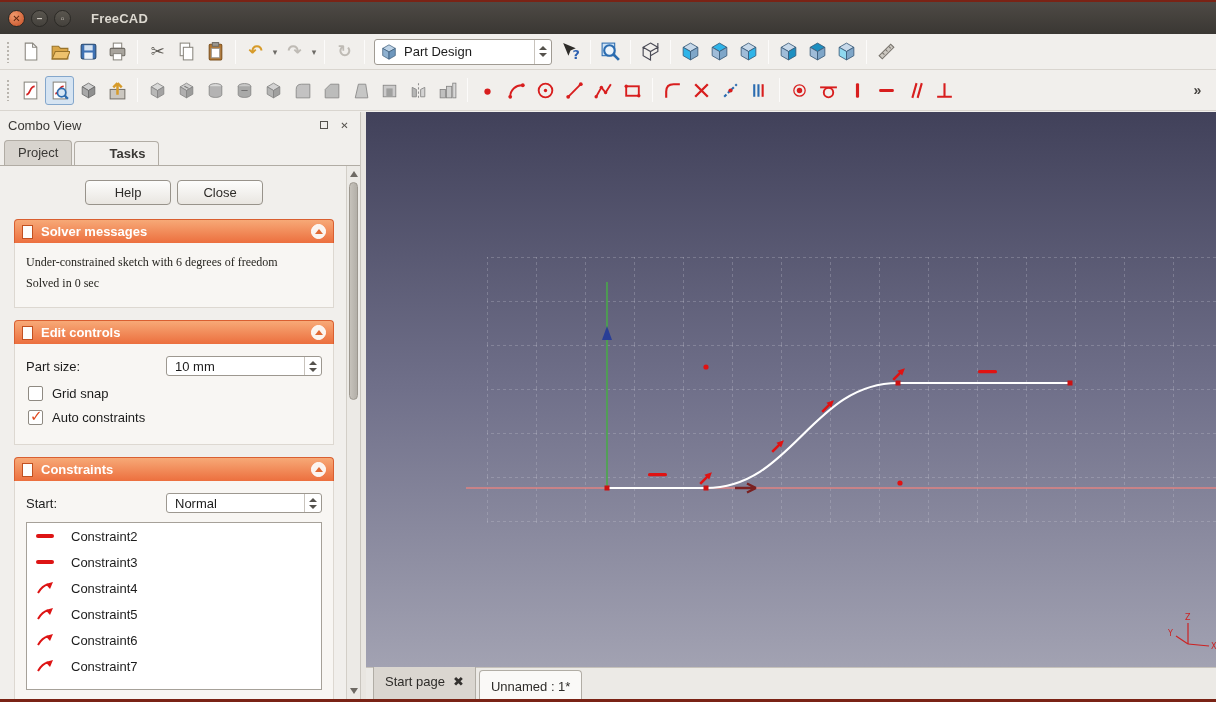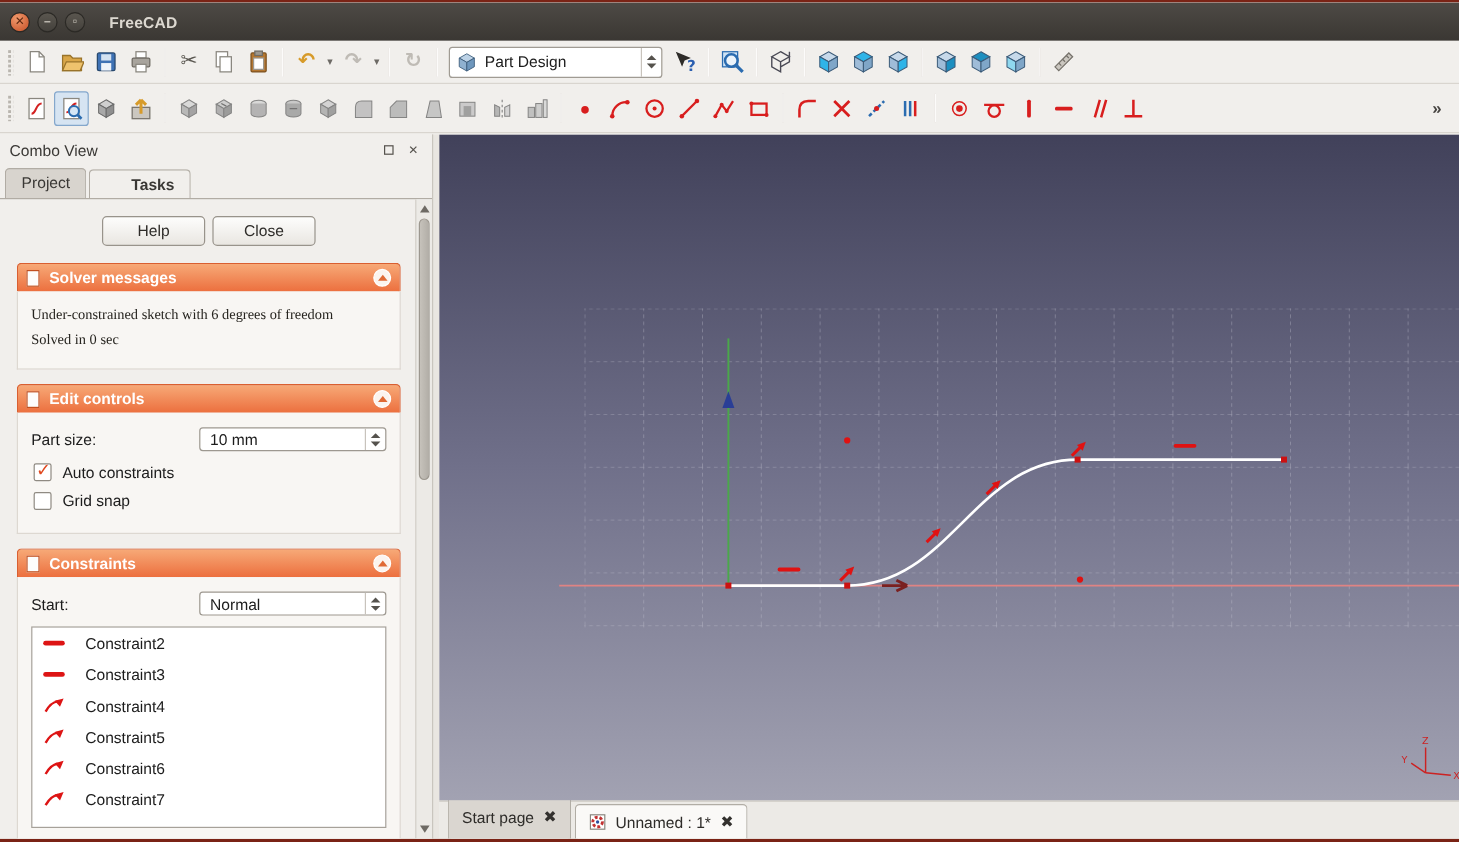--- a/index.html
+++ b/index.html
@@ -94,21 +94,21 @@
   .splitter { position:absolute; left:360px; top:0; width:6px; bottom:0; background:#e9e6e1; border-left:1px solid #c9c5be; }
 
   
   .viewport { position:absolute; left:366px; top:0; right:0; bottom:0; display:flex; flex-direction:column; }
   .scene { flex:1; position:relative; }
   .scene svg.scene-svg { position:absolute; inset:0; width:100%; height:100%; }
 
   .mdi-bar { height:32px; background:#eceae6; border-top:1px solid #c6c2bb; display:flex; align-items:flex-end; padding-left:7px; gap:3px; }
   .mdi-tab { height:36px; display:flex; align-items:center; gap:8px; padding:0 11px; background:#dad6d0;
              border:1px solid #b1ada5; border-bottom:none; border-radius:4px 4px 0 0; color:#2e2c29; }
-  .mdi-tab.active { background:#faf9f7; height:29px; }
+  .mdi-tab.active { background:#faf9f7; height:29px;flex-direction:column; }
   .close-x { font-family:"DejaVu Sans",sans-serif; font-weight:bold; color:#33312e; font-size:13px; }
 </style>
 </head>
 <body>
 
 <div class="window">
 
   <div class="titlebar">
     <div class="wbtn close">✕</div>
     <div class="wbtn min">–</div>
@@ -525,26 +525,26 @@
               <span class="form-label">Part size:</span>
               <div class="combo">
                 <span>10 mm</span>
                 <span class="spin">
                     <span class="tri-up"></span>
                     <span class="tri-dn"></span>
                   </span>
               </div>
             </div>
             <div class="checkbox-row">
+              <span class="checkbox"></span>
+              <span>Grid snap</span>
+            </div>
+            <div class="checkbox-row">
               <span class="checkbox checked"></span>
               <span>Auto constraints</span>
-            </div>
-            <div class="checkbox-row">
-              <span class="checkbox"></span>
-              <span>Grid snap</span>
             </div>
           </div>
         </div>
 
         <div class="section">
           <div class="section-header">
             <span class="page-ico"></span>
             <span class="hdr-text">Constraints</span>
             <span class="collapse-btn">
                 <span class="chev"></span>

